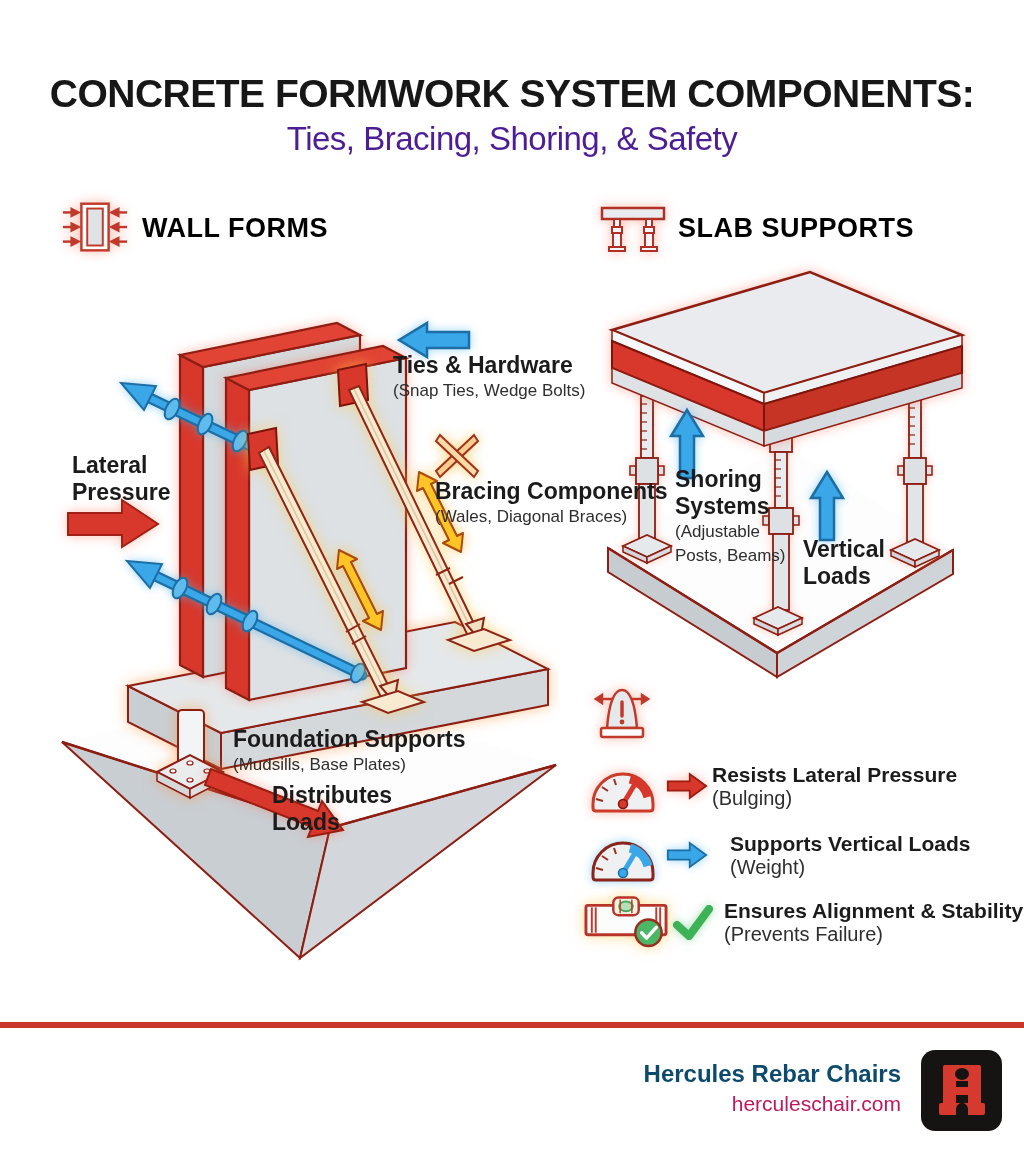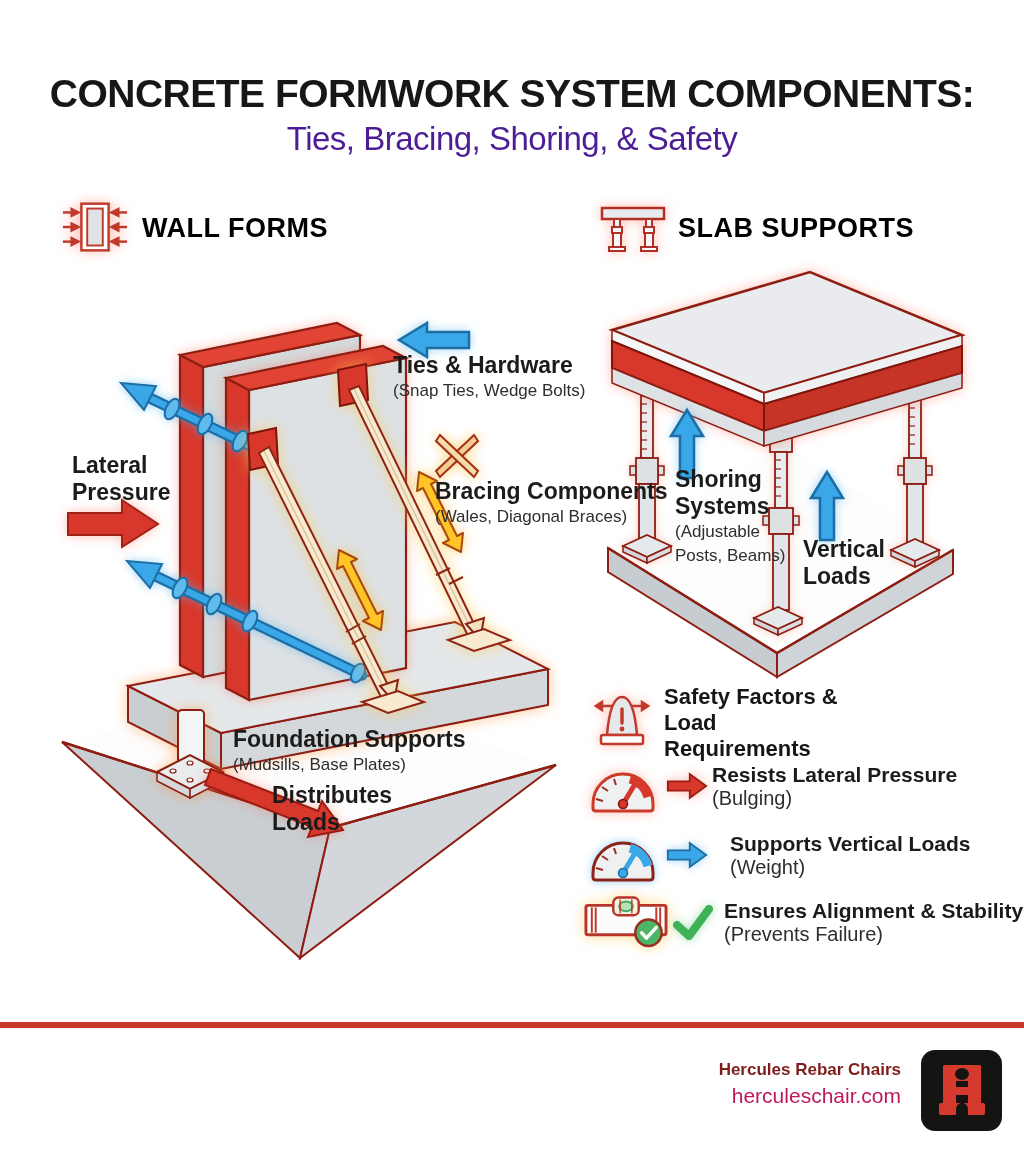--- a/index.html
+++ b/index.html
@@ -12,21 +12,21 @@
   .section-head .txt{font-size:27px;font-weight:bold;letter-spacing:0.5px;color:#000000;}
   .lbl-title{font-size:23px;line-height:27px;font-weight:bold;color:#1b1b1b;}
   .lbl-sub{font-size:17px;line-height:24px;color:#2e2e2e;}
   .safety-head{display:flex;align-items:center;gap:14px;}
   .safety-head .txt{font-size:22px;line-height:26px;font-weight:bold;color:#161616;width:205px;}
   .safety-row{display:flex;align-items:center;}
   .safety-row .txt .t{font-size:21px;line-height:25px;font-weight:bold;color:#1b1b1b;}
   .safety-row .txt .s{font-size:20px;line-height:23px;color:#2e2e2e;}
   .footer-line{left:0;top:1022px;width:1024px;height:6px;background:#c8372a;}
   .footer-text{right:123px;top:1060px;text-align:right;}
-  .footer-brand{font-size:17px;font-weight:bold;color:#7f1d1d;}
+  .footer-brand{font-size:24px;font-weight:bold;color:#0c4a6e;}
   .footer-site{font-size:21px;color:#be185d;margin-top:4px;}
   .logo-box{left:921px;top:1050px;width:81px;height:81px;background:#161412;border-radius:14px;
             display:flex;align-items:center;justify-content:center;}
   .glow-red{filter:drop-shadow(0 0 6px rgba(255,96,64,.40));}
   .glow-warm{filter:drop-shadow(0 0 7px rgba(255,150,60,.55));}
   .glow-blue{filter:drop-shadow(0 0 5px rgba(72,178,240,.55));}
   .glow-yellow{filter:drop-shadow(0 0 7px rgba(255,200,70,.60));}
   .glow-yellow2{filter:drop-shadow(0 0 6px rgba(255,190,60,.70));}
   .glow-green{filter:drop-shadow(0 0 5px rgba(96,200,120,.55));}
   .glow-soft{filter:drop-shadow(0 0 4px rgba(255,120,80,.35));}
@@ -270,21 +270,20 @@
         <line x1="18" y1="15" x2="7" y2="15"></line>
           <polygon points="8,11 2,15 8,19"></polygon>
         <line x1="38" y1="15" x2="49" y2="15"></line>
           <polygon points="48,11 54,15 48,19"></polygon>
       </g>
       <path d="M28,6 C20,6 15,20 13,44 L43,44 C41,20 36,6 28,6 Z" fill="#e6e9ec" stroke="#c0392b" stroke-width="2.5"></path>
       <line x1="28" y1="18" x2="28" y2="32" stroke="#c0392b" stroke-width="3.5" stroke-linecap="round"></line>
       <circle cx="28" cy="38" r="2.4" fill="#c0392b"></circle>
       <rect x="7" y="44" width="42" height="9" rx="2" fill="#fdfdfd" stroke="#c0392b" stroke-width="2.5"></rect>
     </svg>
-    <div class="txt">Safety Factors &amp; Load Requirements</div>
   </div>
 
   <div class="abs safety-row" style="left:588px;top:755px;">
     <svg width="70" height="62" viewBox="0 0 70 62" class="glow-red">
       <path d="M5,49 A30,30 0 0 1 65,49 L65,53 Q65,56 62,56 L8,56 Q5,56 5,53 Z" fill="#eef0f2" stroke="#cc3a28" stroke-width="3"></path>
       <g stroke="#9b2d20" stroke-width="2">
         <line x1="15" y1="46" x2="8" y2="44"></line>
           <line x1="20" y1="36" x2="14" y2="32"></line>
           <line x1="28" y1="30" x2="26" y2="24"></line>
       </g>

